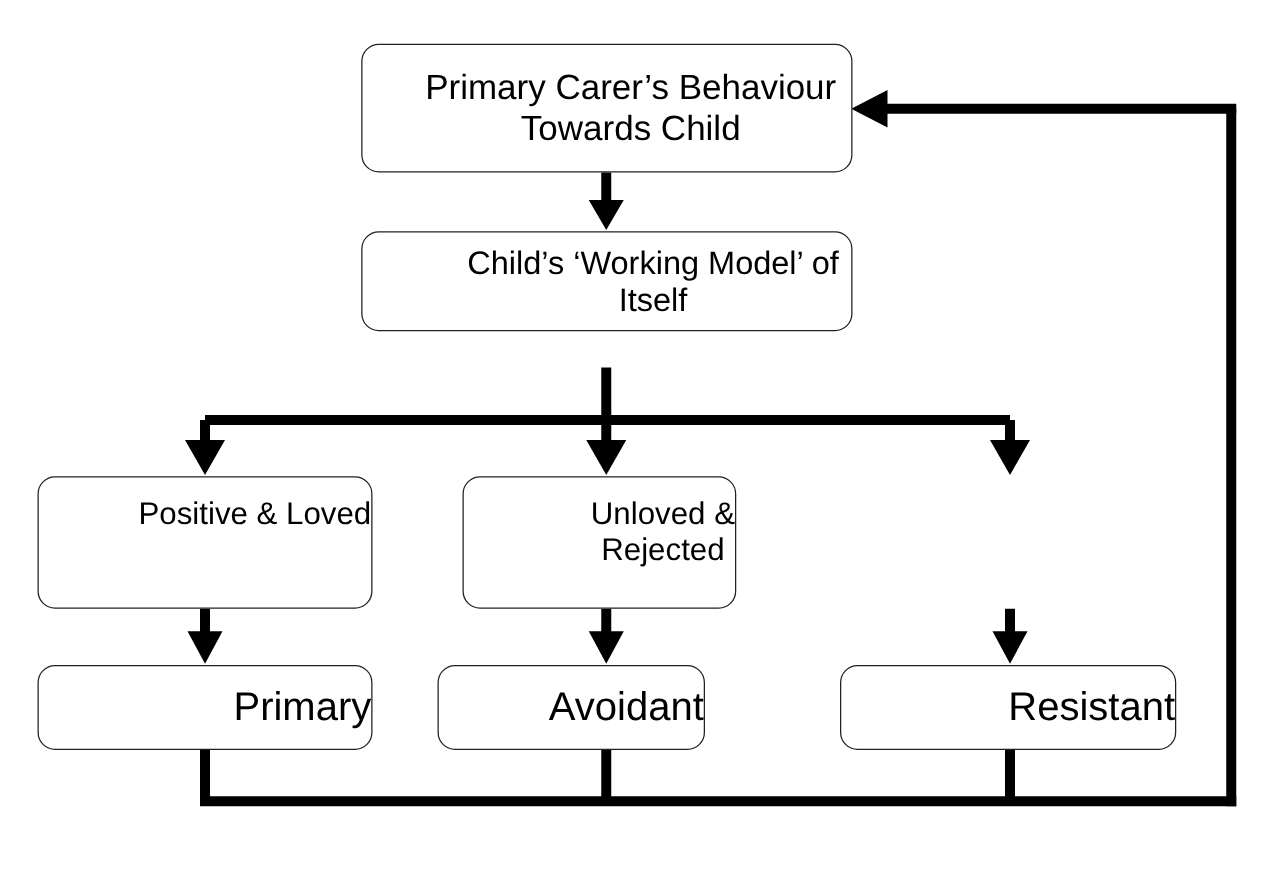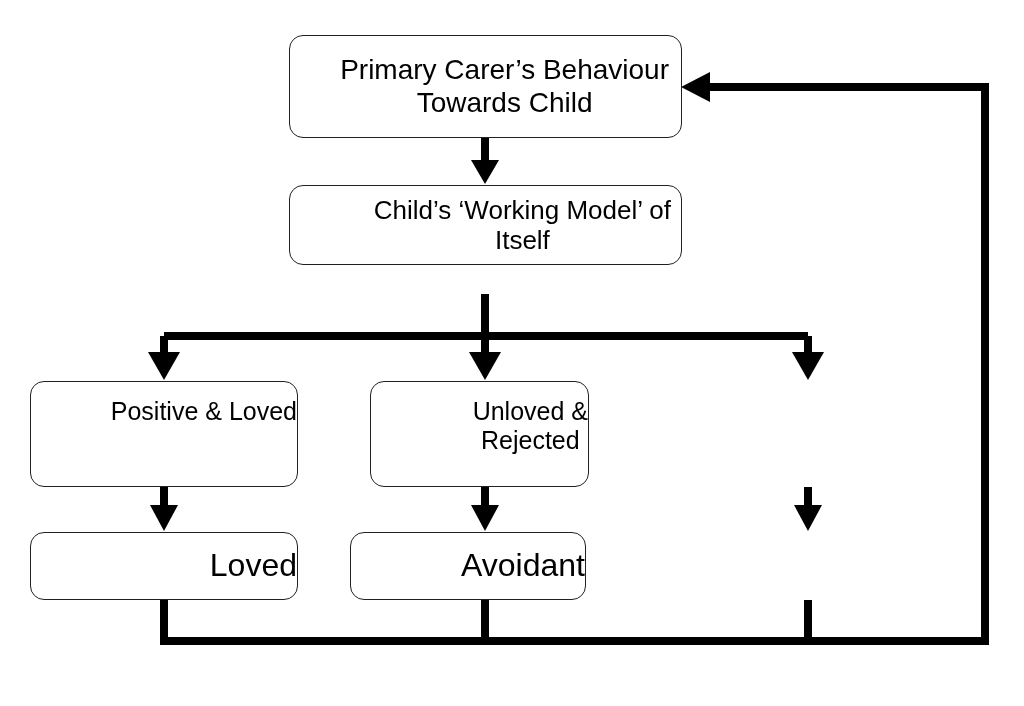--- a/index.html
+++ b/index.html
@@ -82,21 +82,21 @@
   .state-right  { left: 672px; width: 269px; }
 
   
   .node-type {
     top: 532px;
     height: 68px;
     align-items: center;
     font-size: 32px;
   }
   .type-left   { left: 30px;  width: 268px; }
-  .type-middle { left: 350px; width: 236px; padding-left: 20px; }
+  .type-middle { left: 350px; width: 214px; padding-left: 20px; }
   .type-right  { left: 672px; width: 269px; }
 </style>
 </head>
 <body>
 
 <div id="diagram">
 
   <svg id="connectors" viewBox="0 0 1024 706">
 
     <g>
@@ -153,21 +153,24 @@
     <span class="label">Positive &amp; Loved</span>
   </div>
 
   <div class="node node-state state-middle">
     <span class="label">Unloved &amp;
 Rejected</span>
   </div>
 
 
   <div class="node node-type type-left">
-    <span class="label">Loved</span>
+    <span class="label">Primary</span>
   </div>
 
   <div class="node node-type type-middle">
     <span class="label">Avoidant</span>
   </div>
 
+  <div class="node node-type type-right">
+    <span class="label">Resistant</span>
+  </div>
 
 </div>
 
 </body></html>

